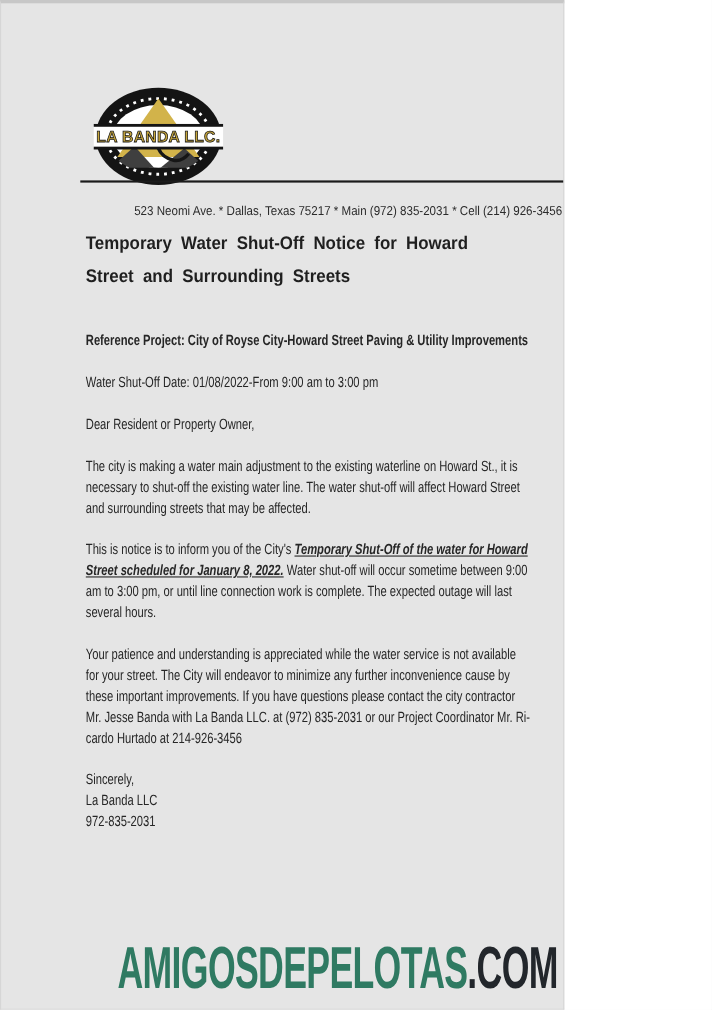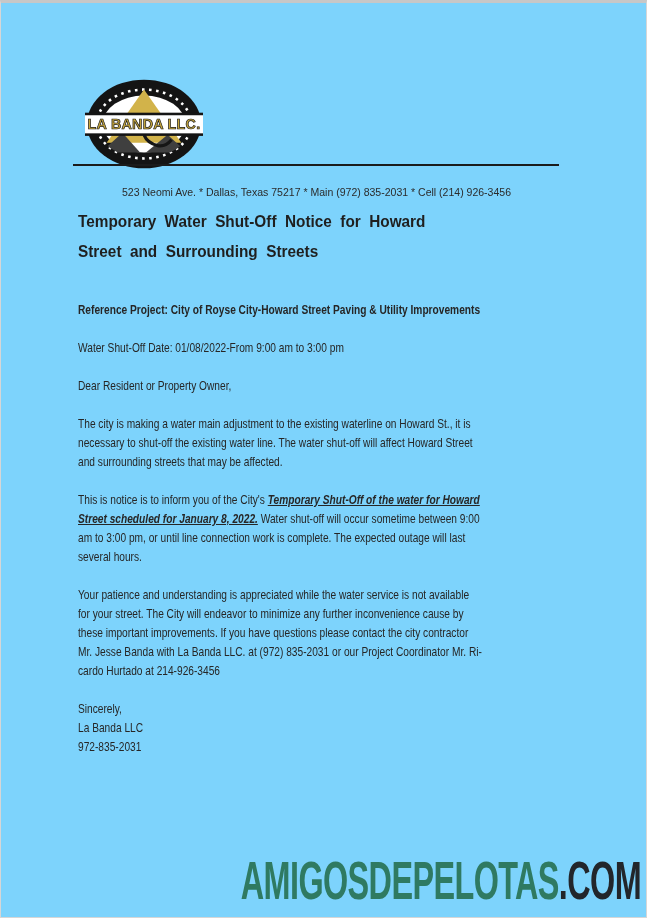--- a/index.html
+++ b/index.html
@@ -1,23 +1,23 @@
 <!DOCTYPE html>
 <html><head>
 <meta charset="utf-8">
 <style>
   * { margin: 0; padding: 0; box-sizing: border-box; }
   html, body { background: #ffffff; }
   body { font-family: "Liberation Sans", sans-serif; }
 
   .page {
     position: relative;
-    width: 647px;
+    width: 513px;
     height: 918px;
-    background: #7dd3fc;
+    background: #e5e5e5;
     border: 1px solid #d6d6d6;
     border-top: 3px solid #c7c7c7;
     overflow: hidden;
     color: #262626;
   }
 
   .logo {
     position: absolute;
     left: 84px;
     top: 74px;

